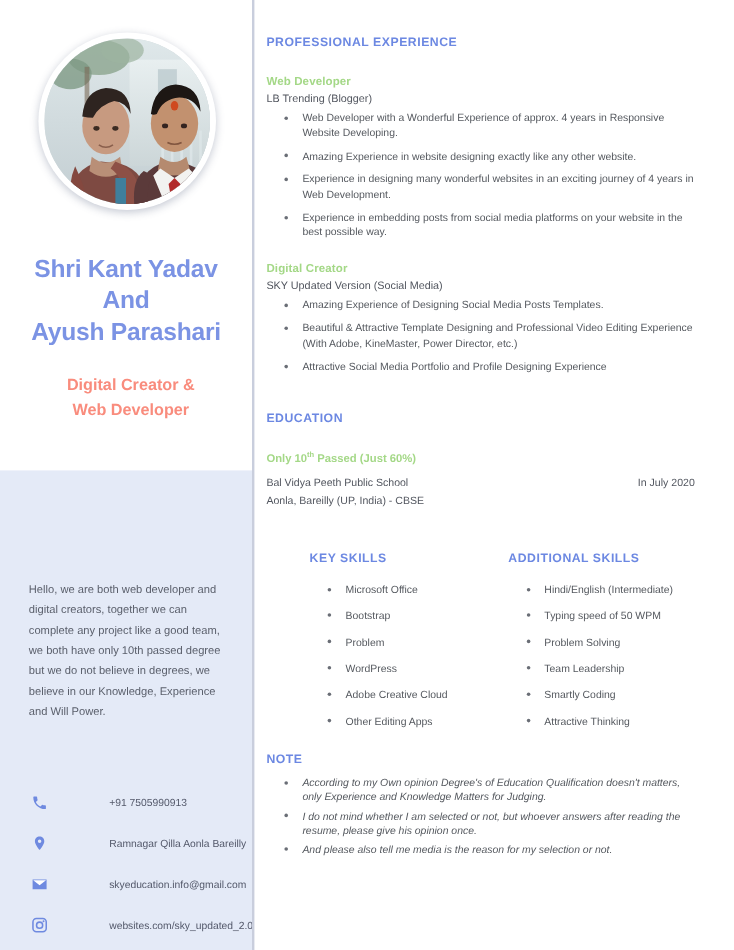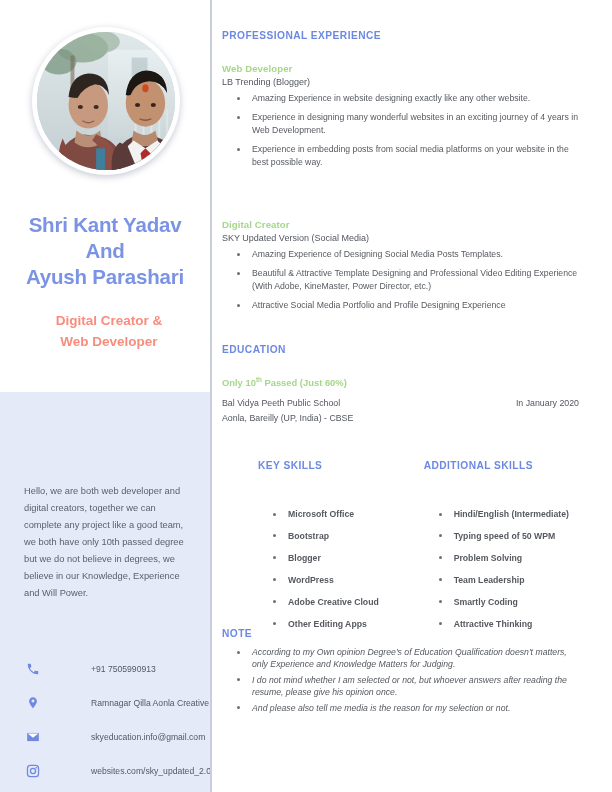--- a/index.html
+++ b/index.html
@@ -309,21 +309,21 @@
         </span>
         <span class="contact-text">+91 7505990913</span>
       </div>
 
       <div class="contact-row">
         <span class="contact-icon">
           <svg viewBox="0 0 24 24">
               <path d="M12 2C8.3 2 5.3 5 5.3 8.7c0 5 6.7 12.6 6.7 12.6s6.7-7.6 6.7-12.6C18.7 5 15.7 2 12 2zm0 9.2a2.5 2.5 0 1 1 0-5 2.5 2.5 0 0 1 0 5z"></path>
             </svg>
         </span>
-        <span class="contact-text">Ramnagar Qilla Aonla Creative</span>
+        <span class="contact-text">Ramnagar Qilla Aonla Bareilly</span>
       </div>
 
       <div class="contact-row">
         <span class="contact-icon">
           <svg viewBox="0 0 24 24">
               <path d="M2 5h20v14H2z" fill="#6f8ae0"></path>
               <path d="M2.8 6.2h18.4L12 13.2z" fill="#ffffff"></path>
             </svg>
         </span>
         <span class="contact-text">skyeducation.info@gmail.com</span>
@@ -348,20 +348,21 @@
   <div class="main">
 
     <div class="abs" style="left:0;top:30px;width:360px;">
       <div class="sec-head">PROFESSIONAL EXPERIENCE</div>
     </div>
 
     <div class="abs" style="left:0;top:63px;width:360px;">
       <div class="job-title">Web Developer</div>
       <div class="job-org">LB Trending (Blogger)</div>
       <ul class="bl">
+        <li>Web Developer with a Wonderful Experience of approx. 4 years in Responsive Website Developing.</li>
         <li>Amazing Experience in website designing exactly like any other website.</li>
         <li>Experience in designing many wonderful websites in an exciting journey of 4 years in Web Development.</li>
         <li>Experience in embedding posts from social media platforms on your website in the best possible way.</li>
       </ul>
     </div>
 
     <div class="abs" style="left:0;top:219px;width:360px;">
       <div class="job-title">Digital Creator</div>
       <div class="job-org">SKY Updated Version (Social Media)</div>
       <ul class="bl">
@@ -372,43 +373,43 @@
     </div>
 
     <div class="abs" style="left:0;top:344px;width:360px;">
       <div class="sec-head">EDUCATION</div>
     </div>
 
     <div class="abs" style="left:0;top:376px;width:357px;">
       <div class="edu-green"><span>Only 10</span><sup>th</sup><span> Passed (Just 60%)</span></div>
       <div class="edu-row" style="margin-top:10px;">
         <span>Bal Vidya Peeth Public School</span>
-        <span>In January 2020</span>
+        <span>In July 2020</span>
       </div>
       <div class="edu-sub">Aonla, Bareilly (UP, India) - CBSE</div>
     </div>
 
     <div class="abs" style="left:0;top:460px;width:360px;">
       <div class="skills-cols">
         <div class="skills-col-left">
           <div class="sec-head">KEY SKILLS</div>
         </div>
         <div class="skills-col-right">
           <div class="sec-head">ADDITIONAL SKILLS</div>
         </div>
       </div>
     </div>
 
-    <div class="abs" style="left:0;top:503px;width:360px;font-weight:bold;">
+    <div class="abs" style="left:0;top:480px;width:360px;">
       <div class="skills-cols">
         <div class="skills-col-left">
           <ul class="bl skills">
             <li>Microsoft Office</li>
             <li>Bootstrap</li>
-            <li>Blogger</li>
+            <li>Problem</li>
             <li>WordPress</li>
             <li>Adobe Creative Cloud</li>
             <li>Other Editing Apps</li>
           </ul>
         </div>
         <div class="skills-col-right">
           <ul class="bl skills">
             <li>Hindi/English (Intermediate)</li>
             <li>Typing speed of 50 WPM</li>
             <li>Problem Solving</li>

